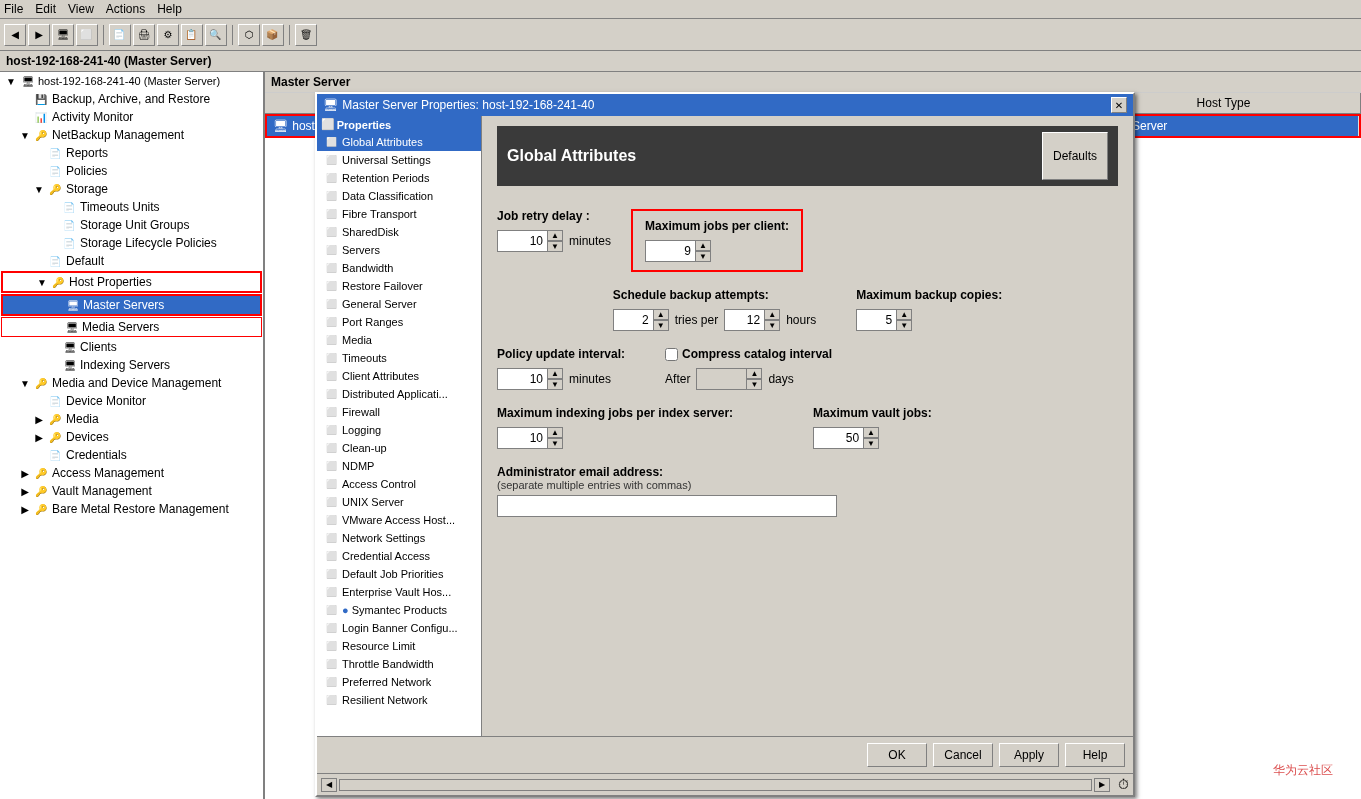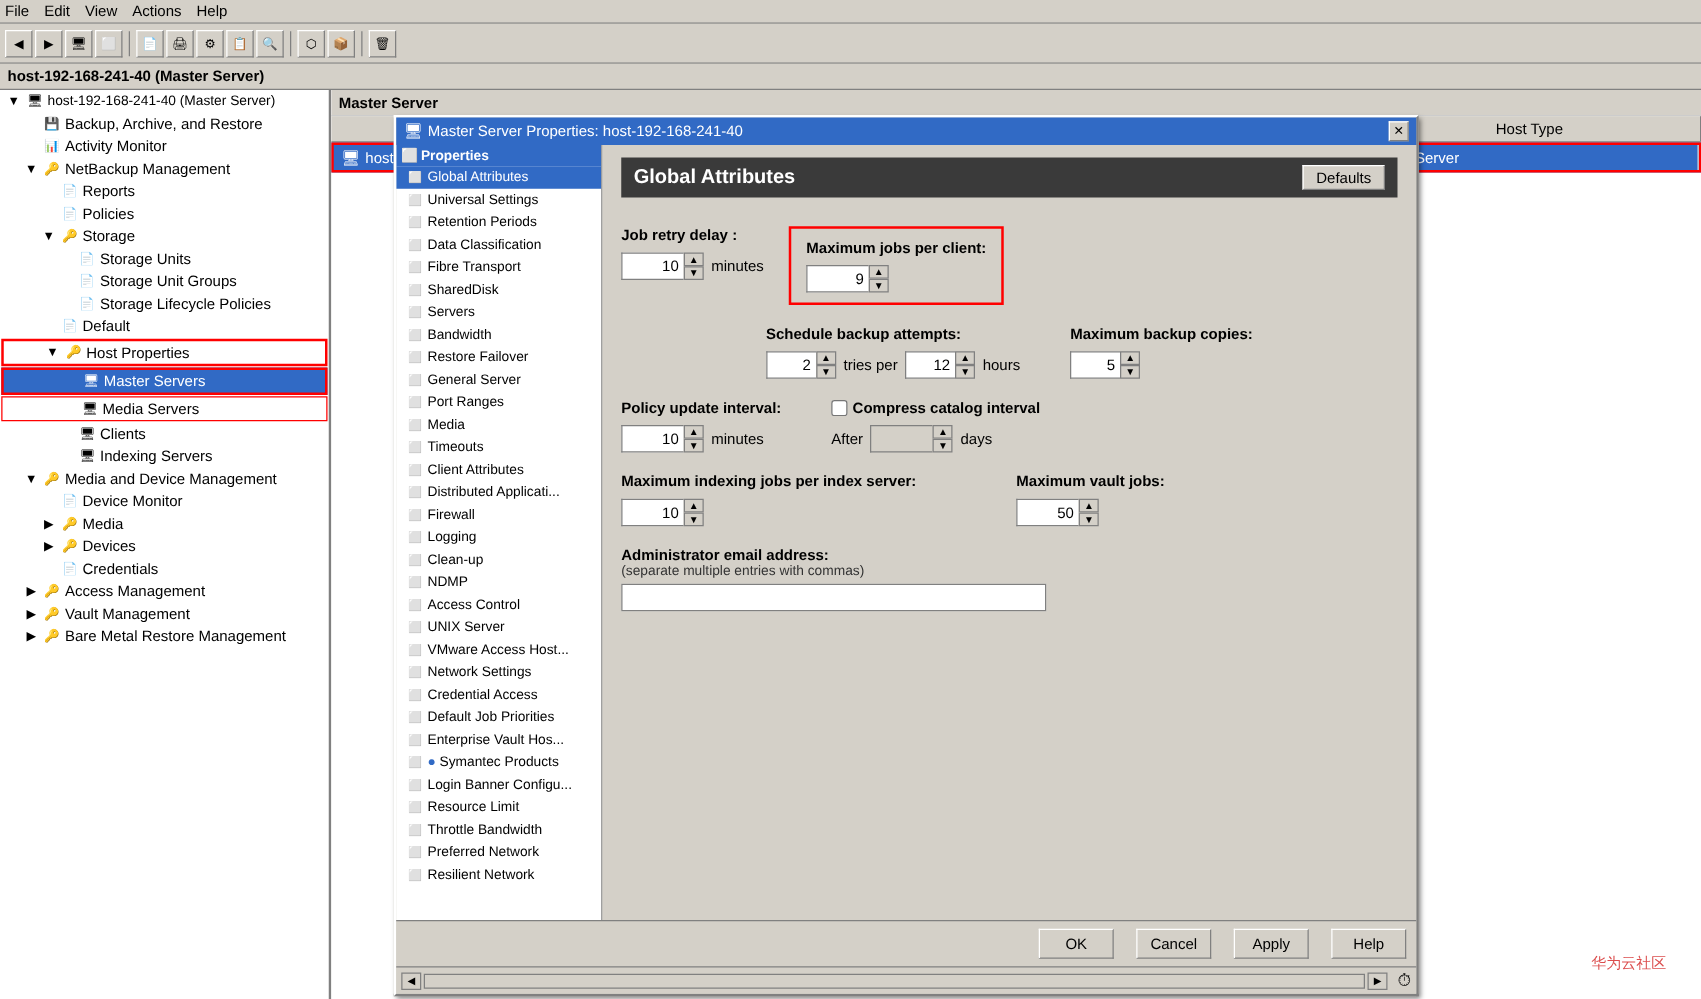--- a/index.html
+++ b/index.html
@@ -61,35 +61,35 @@
     .nav-section-header { background: #316ac5; color: #fff; padding: 2px 4px; font-size: 11px; font-weight: bold; display: flex; align-items: center; gap: 2px; }
     .nav-item { padding: 2px 4px 2px 8px; cursor: pointer; display: flex; align-items: center; gap: 3px; white-space: nowrap; font-size: 11px; }
     .nav-item.active { background: #316ac5; color: #fff; }
     .nav-icon { width: 14px; height: 14px; display: inline-flex; align-items: center; justify-content: center; font-size: 9px; flex-shrink: 0; }
 
     
     .dialog-main { flex: 1; padding: 10px 15px; overflow-y: auto; background: #d4d0c8; }
     
     
     .section-title-bar { background: #3a3a3a; color: #fff; padding: 6px 10px; display: flex; justify-content: space-between; align-items: center; margin-bottom: 15px; font-size: 16px; font-weight: bold; }
-    .defaults-btn { background: #d4d0c8; color: #000; border: 1px solid #808080; border-top-color: #fff; border-left-color: #fff; padding: 2px 10px; cursor: pointer; font-size: 12px; }
+    .defaults-btn { background: #d4d0c8; color: #000; border: 1px solid #808080; border-top-color: #fff; border-left-color: #fff; padding: 16px 10px; cursor: pointer; font-size: 12px; }
     
     .spinbox { display: flex; align-items: stretch; }
     .spinbox input { width: 55px; height: 22px; border: 1px solid #808080; border-right: none; padding: 1px 4px; text-align: right; font-size: 12px; }
     .spinbox-btns { display: flex; flex-direction: column; }
     .spinbox-btn { width: 16px; height: 11px; background: #d4d0c8; border: 1px solid #808080; cursor: pointer; display: flex; align-items: center; justify-content: center; font-size: 8px; line-height: 1; }
 
     .field-group { display: flex; flex-direction: column; gap: 3px; }
     .field-label { font-size: 12px; font-weight: bold; }
     .field-sublabel { font-size: 11px; color: #333; }
 
     .text-input { height: 22px; border: 1px solid #808080; padding: 1px 4px; font-size: 12px; background: #fff; }
 
     
-    .dialog-footer { border-top: 1px solid #808080; padding: 6px 8px; display: flex; justify-content: flex-end; gap: 18px; background: #d4d0c8; }
+    .dialog-footer { border-top: 1px solid #808080; padding: 6px 8px; display: flex; justify-content: flex-end; gap: 6px; background: #d4d0c8; }
     .footer-btn { min-width: 60px; height: 24px; background: #d4d0c8; border: 1px solid #808080; border-top-color: #fff; border-left-color: #fff; cursor: pointer; font-size: 12px; padding: 2px 10px; }
 
     
     ::-webkit-scrollbar { width: 16px; height: 16px; }
     ::-webkit-scrollbar-track { background: #d4d0c8; }
     ::-webkit-scrollbar-thumb { background: #c0bbb5; border: 1px solid #808080; }
 
     
     .watermark { position: fixed; bottom: 20px; right: 28px; opacity: 0.7; font-size: 12px; color: #c00; }
   </style>
@@ -169,21 +169,21 @@
 
       <div class="tree-item indent3">
         <span class="tree-expand">▼</span>
         <span class="tree-icon">🔑</span>
         <span>Storage</span>
       </div>
 
       <div class="tree-item indent4">
         <span class="tree-expand" style="visibility:hidden;">▶</span>
         <span class="tree-icon">📄</span>
-        <span>Storage Units</span>
+        <span>Timeouts Units</span>
       </div>
 
       <div class="tree-item indent4">
         <span class="tree-expand" style="visibility:hidden;">▶</span>
         <span class="tree-icon">📄</span>
         <span>Storage Unit Groups</span>
       </div>
 
       <div class="tree-item indent4">
         <span class="tree-expand" style="visibility:hidden;">▶</span>

